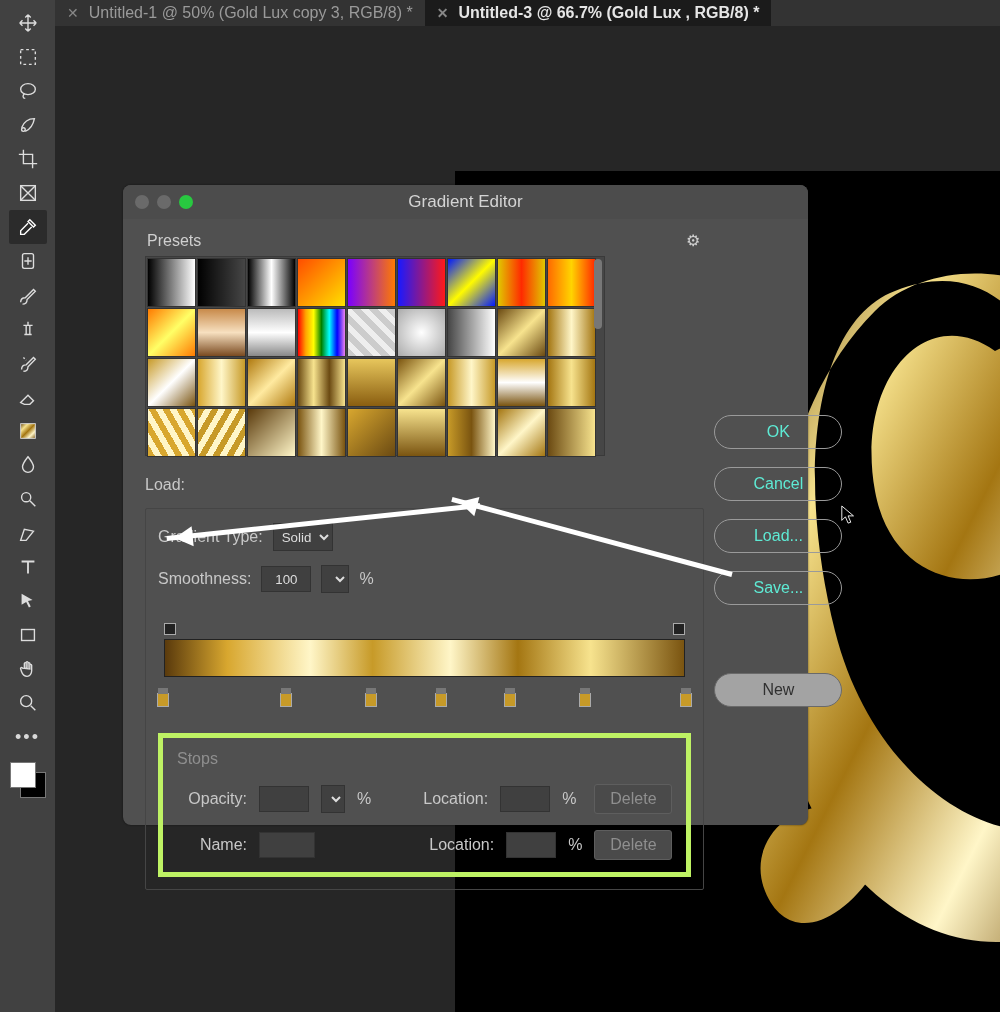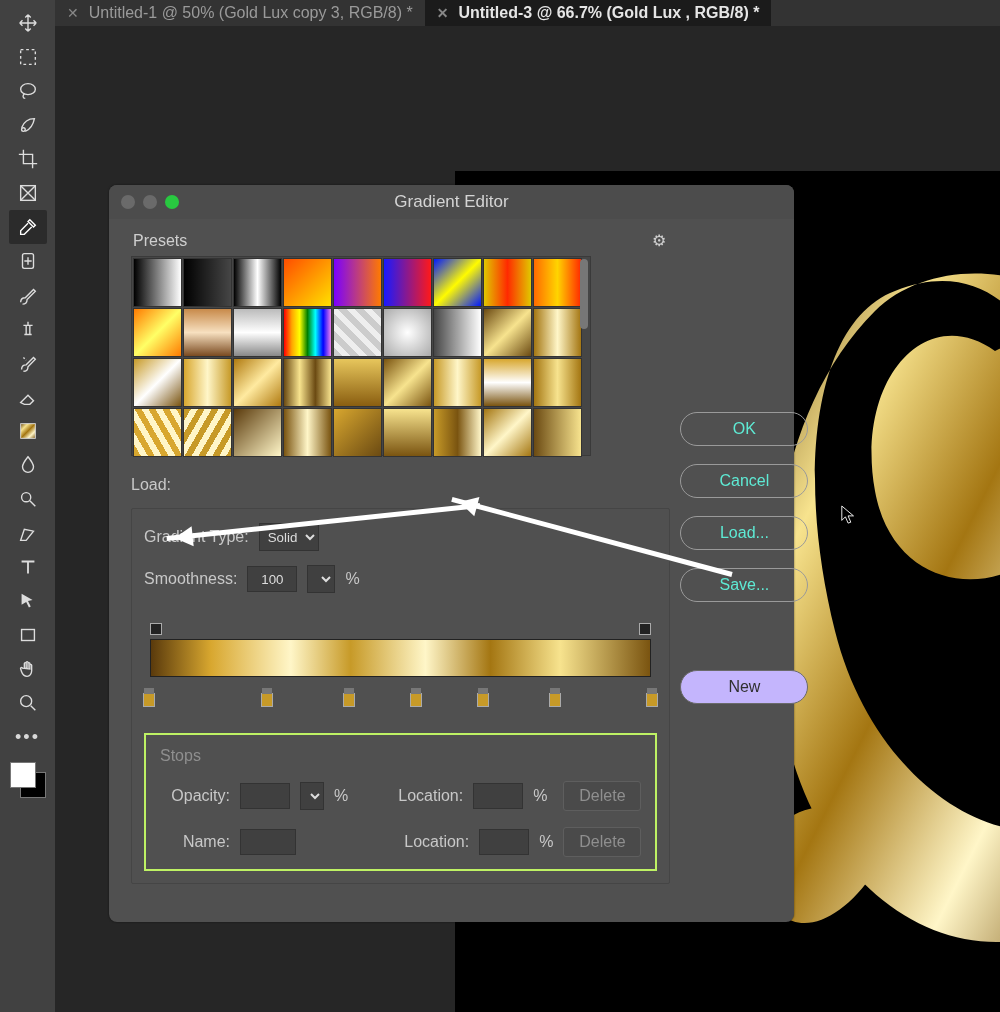--- a/index.html
+++ b/index.html
@@ -17,31 +17,31 @@
   .toolbar { position:absolute; left:0; top:0; width:55px; bottom:0; background:#414141; display:flex; flex-direction:column; align-items:center; padding-top:6px; gap:0; }
   .tool { width:38px; height:34px; display:flex; align-items:center; justify-content:center; color:#d8d8d8; border-radius:2px; position:relative; }
   .tool svg { width:22px; height:22px; }
   .tool.sel { background:#2b2b2b; }
   .tool-swatches { margin-top:6px; width:40px; height:40px; position:relative; }
   .tool-swatches .fg { position:absolute; left:2px; top:2px; width:26px; height:26px; background:#fff; border:1px solid #777; }
   .tool-swatches .bg { position:absolute; right:2px; bottom:2px; width:26px; height:26px; background:#000; border:1px solid #777; }
   .dots { letter-spacing:2px; font-size:18px; }
 
   
-  .dialog { position:absolute; left:109px; top:185px; width:685px; height:737px; background:#505050; border-radius:8px; box-shadow:0 0 2px rgba(0,0,0,.6); }
+  .dialog { position:absolute; left:123px; top:185px; width:685px; height:640px; background:#505050; border-radius:8px; box-shadow:0 0 2px rgba(0,0,0,.6); }
   .titlebar { height:34px; display:flex; align-items:center; justify-content:center; font-size:17px; color:#d4d4d4; background:#4c4c4c; border-top-left-radius:8px; border-top-right-radius:8px; position:relative; }
   .traffic { position:absolute; left:12px; top:10px; display:flex; gap:8px; }
   .traffic span { width:14px; height:14px; border-radius:50%; background:#6a6a6a; }
   .traffic span.green { background:#28c840; }
 
   .dlg-body { display:flex; padding:12px 16px 16px 22px; gap:10px;align-items:center; }
   .left-col { flex:1; }
   .right-col { width:140px; display:flex; flex-direction:column; gap:18px; align-items:center; }
   .btn { width:128px; height:34px; border:1.5px solid #9a9a9a; border-radius:17px; display:flex; align-items:center; justify-content:center; font-size:16px; color:#5eead4; }
-  .btn.new { background:#c4b5fd; border-color:#6a6a6a; color:#303030; margin-top:50px; }
+  .btn.new { background:#a3a3a3; border-color:#6a6a6a; color:#303030; margin-top:50px; }
 
   .section-hdr { display:flex; justify-content:space-between; align-items:center; font-size:16px; color:#cfcfcf; padding:0 4px 6px 2px; }
   .gear { font-size:16px; color:#cfcfcf; }
 
   .presets-box { width:460px; height:200px; border:1px solid #3a3a3a; background:#464646; position:relative; }
   .preset-grid { display:grid; grid-template-columns:repeat(9,49px); grid-auto-rows:49px; gap:1px; padding:1px; }
   .sw { width:49px; height:49px; border:1px solid #333; }
   .scroll { position:absolute; right:2px; top:2px; width:8px; height:70px; background:#777; border-radius:4px; }
 
   .row { display:flex; align-items:center; gap:10px; font-size:16px; color:#c8c8c8; }
@@ -52,22 +52,22 @@
   select.mini { background:#404040; border:1px solid #333; color:#ddd; height:28px; padding:0 4px; }
 
   
   .gradbar-wrap { position:relative; height:100px; margin-top:4px; }
   .gradbar { position:absolute; left:6px; right:6px; top:28px; height:38px; border:1px solid #222;
     background:linear-gradient(to right,#5a3a0c 0%,#d8a72f 12%,#fff6c8 28%,#c79a28 40%,#fff6c8 55%,#a47612 68%,#f7e38e 82%,#7a5410 100%);
   }
   .op-stop { position:absolute; top:12px; width:12px; height:12px; background:#222; border:1px solid #aaa; }
   .clr-stop { position:absolute; bottom:4px; width:12px; height:14px; background:#c79a28; border:1px solid #aaa; }
   .clr-stop .cap { position:absolute; top:-6px; left:0; width:100%; height:6px; background:#777; }
-  .stops-panel { border:2px solid #bef264; padding:12px 14px; margin-top:8px; display:flex; flex-direction:column; gap:16px; color:#8f8f8f; }
-  .stops-panel .row { }
+  .stops-panel { border:5px solid #bef264; padding:12px 14px; margin-top:8px; display:flex; flex-direction:column; gap:16px; color:#8f8f8f; }
+  .stops-panel .row { gap:12px; }
   .ghost-btn { width:78px; height:30px; border:1px solid #5e5e5e; border-radius:3px; display:flex; align-items:center; justify-content:center; color:#8f8f8f; background:#4a4a4a; }
 
   
   .arrow { position:absolute; background:#fff; height:5px; transform-origin:left center; }
   .arrow::after { content:""; position:absolute; right:-2px; top:-8px; border:10px solid transparent; border-left:18px solid #fff; }
   .cursor { position:absolute; width:18px; height:22px; }
 </style>
 </head>
 <body>
 

